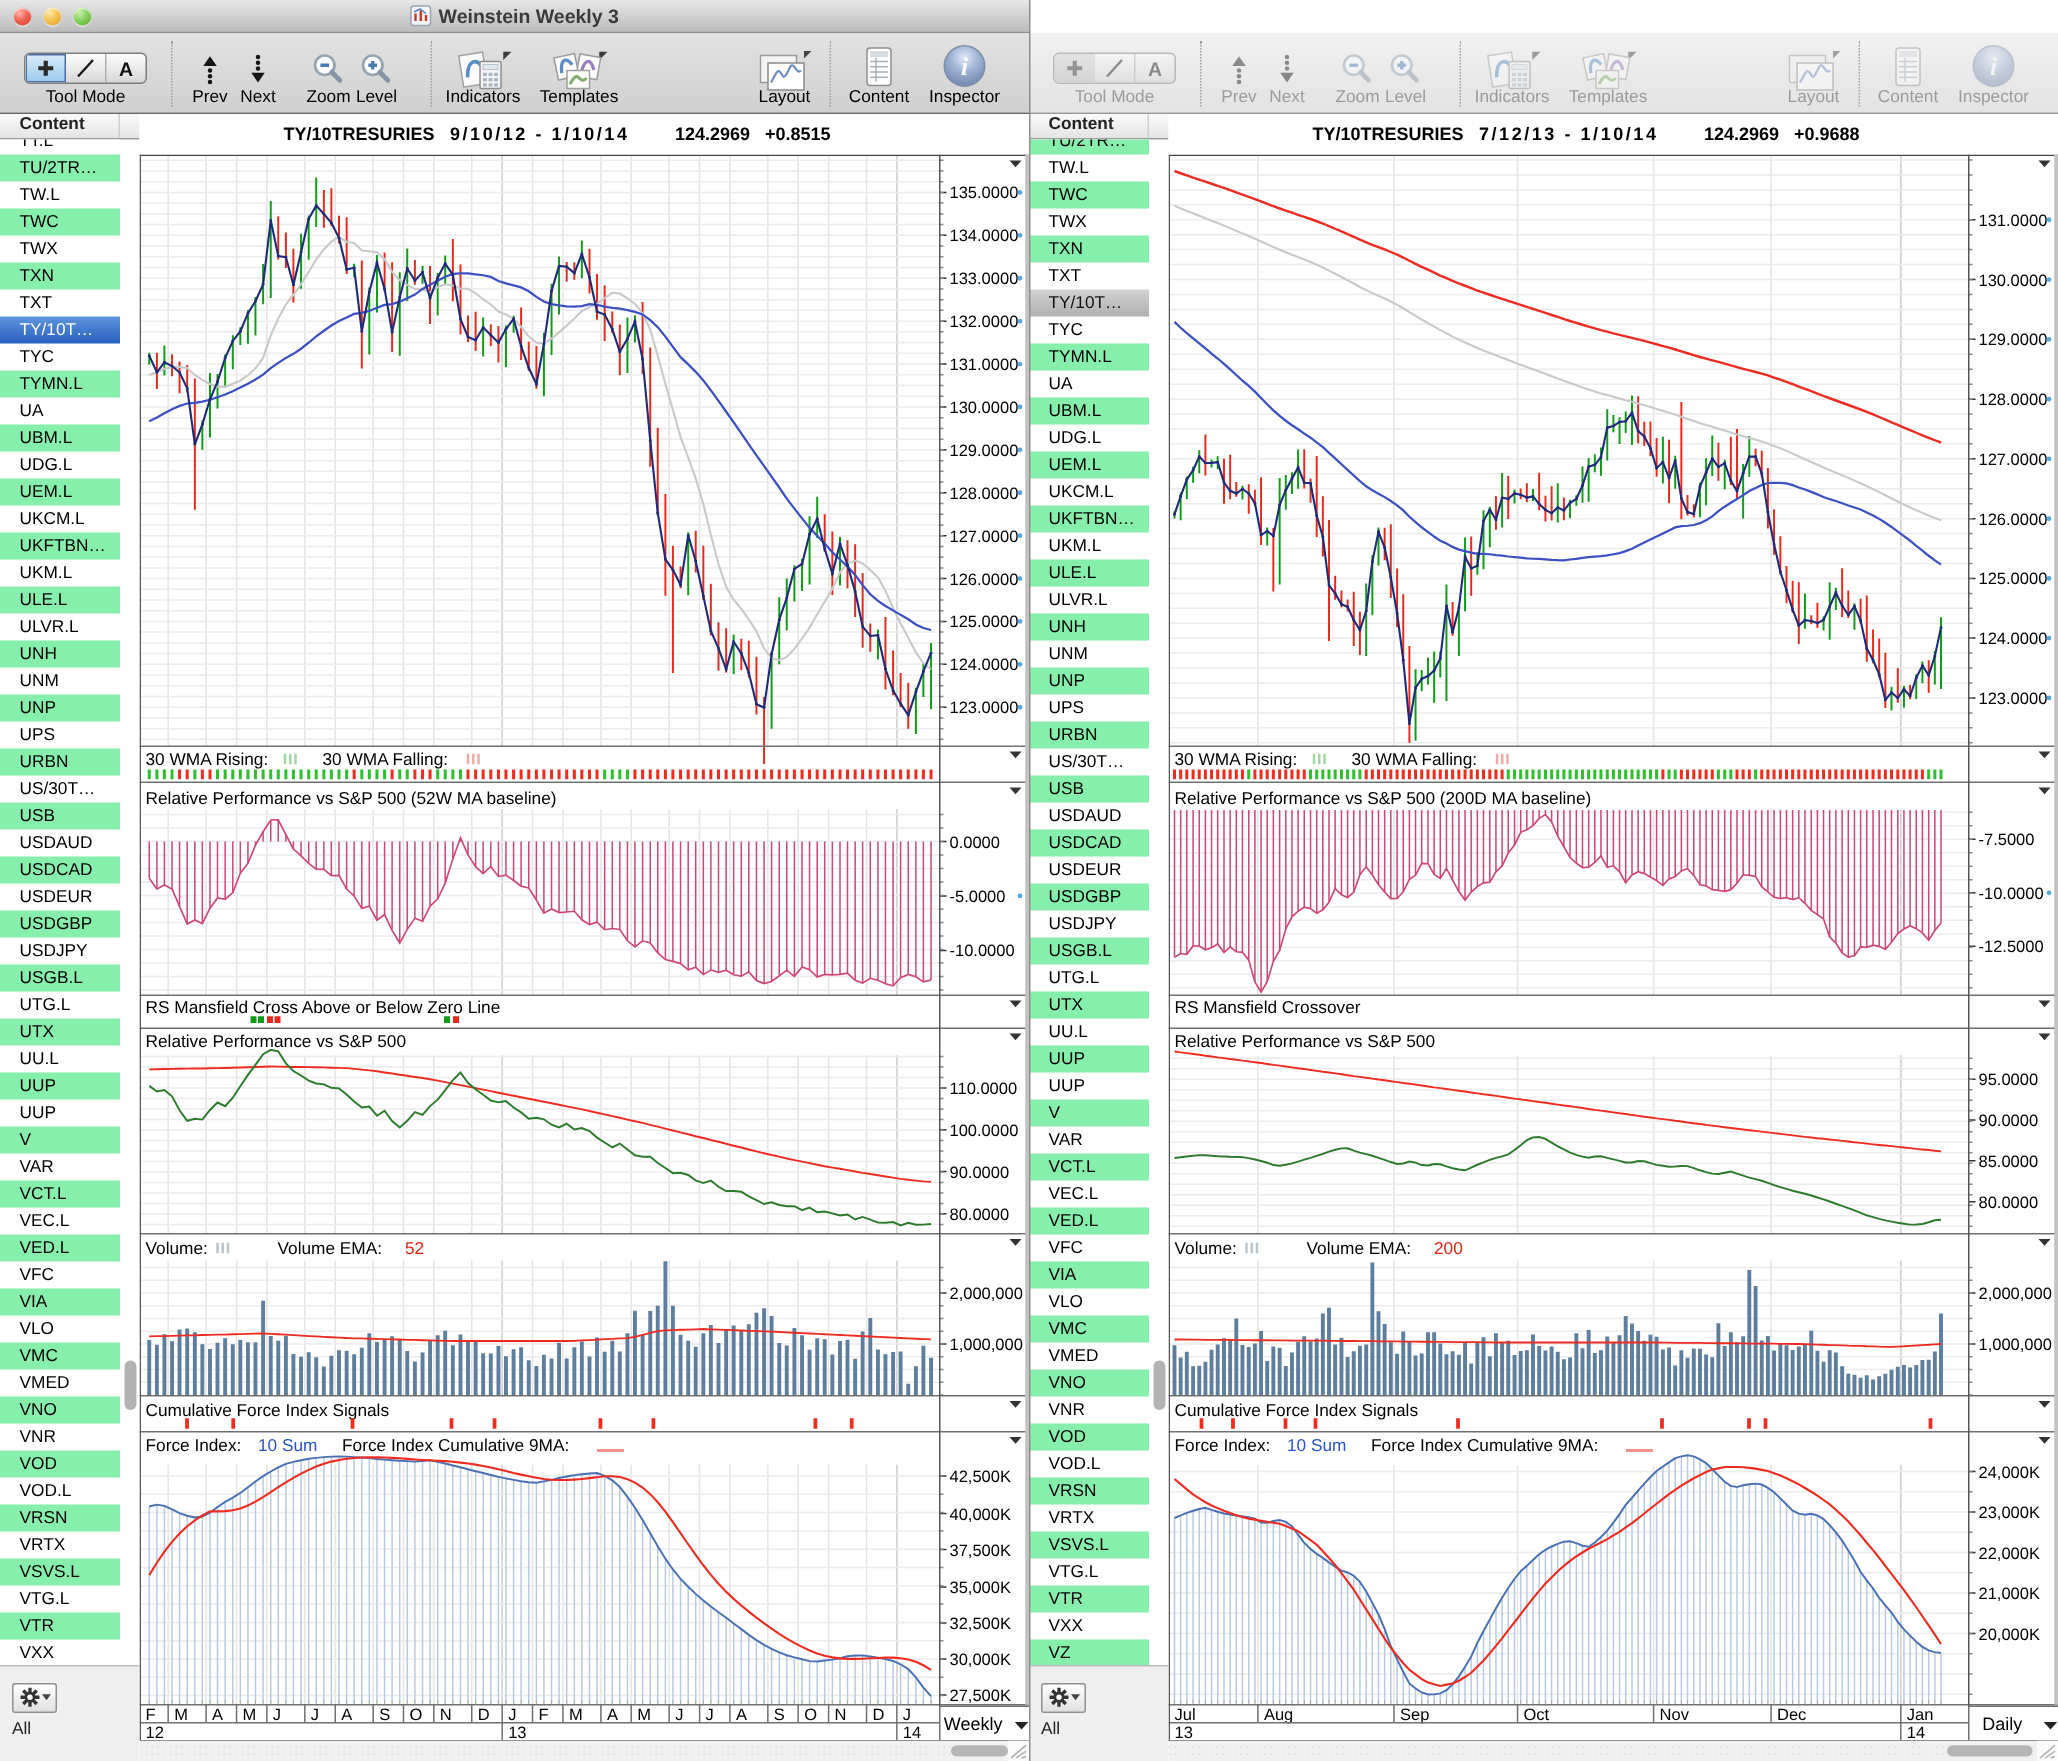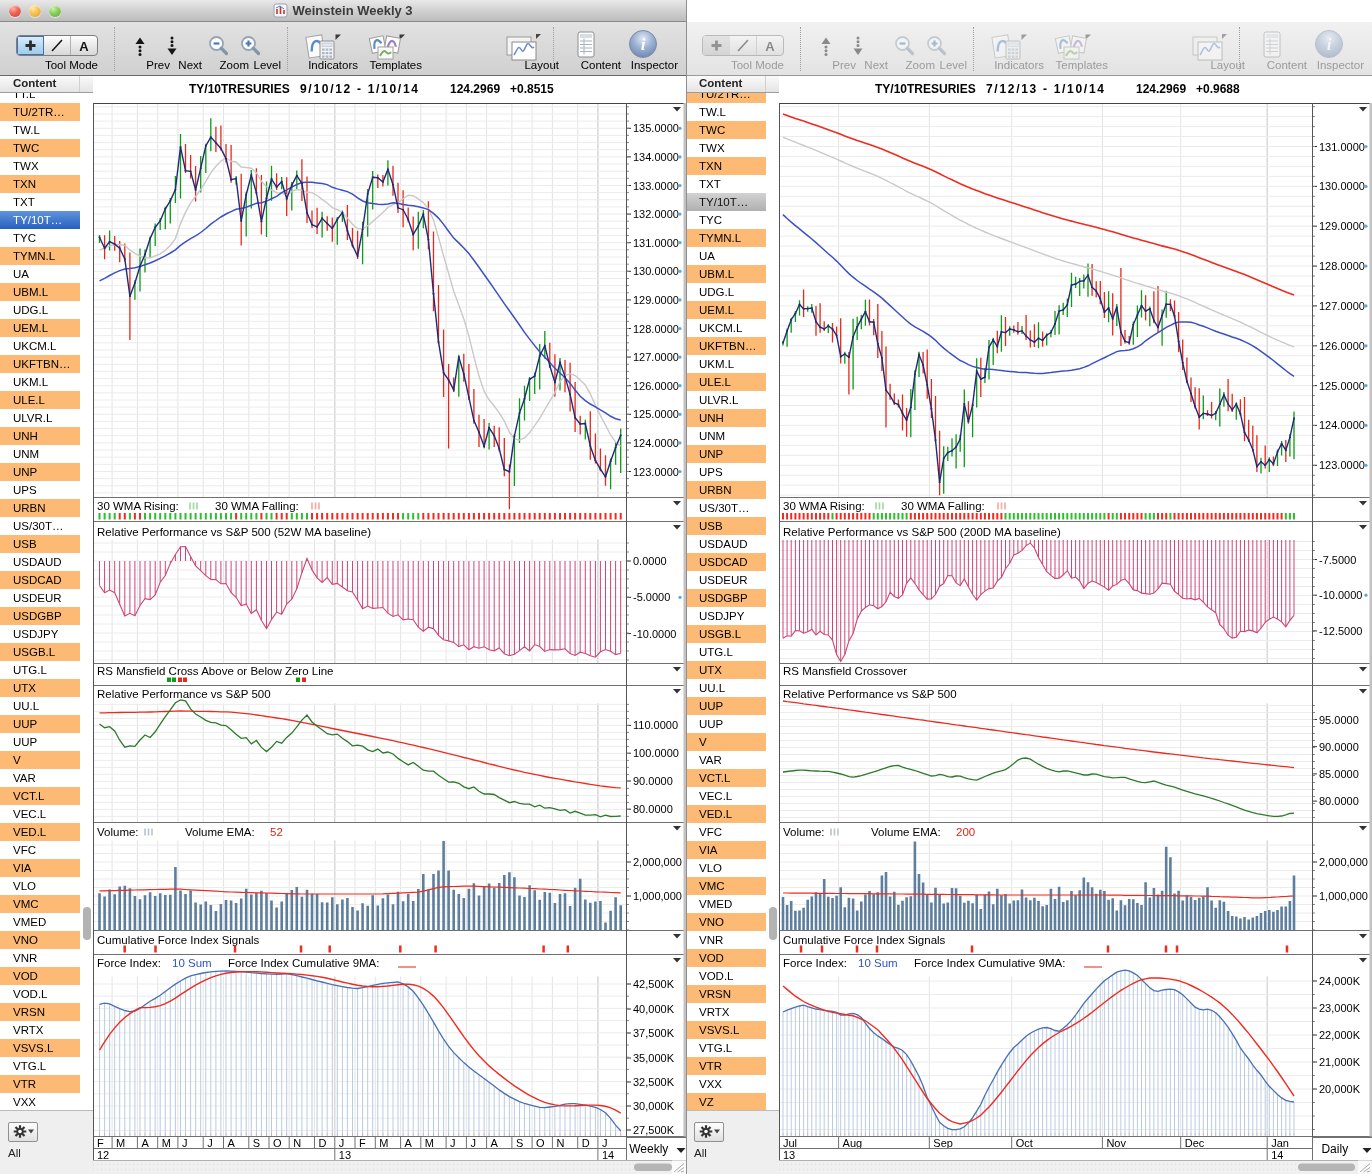--- a/index.html
+++ b/index.html
@@ -8,32 +8,32 @@
 .win.inactive:before{content:"";position:absolute;left:0;top:0;bottom:0;width:1px;background:#8f8f8f;z-index:50}
 .titlebar{position:absolute;top:0;left:0;right:0;height:22px;background:linear-gradient(#e8e8e8,#cfcfcf 55%,#bcbcbc);border-bottom:1px solid #8a8a8a}
 .inactive .titlebar{background:linear-gradient(#f4f4f4,#e9e9e9 55%,#dedede);border-bottom:1px solid #aaa}
 .title{text-align:center;font-size:13px;font-weight:bold;line-height:21px}
 .tl{position:absolute;top:5px;width:12px;height:12px;border-radius:6px;box-shadow:inset 0 1px 1px rgba(255,255,255,.7),0 1px 1px rgba(255,255,255,.6)}
 .toolbar{position:absolute;top:22px;left:0;right:0;height:54px;background:linear-gradient(#e2e2e2,#d0d0d0);border-bottom:1px solid #696969}
 .inactive .toolbar{background:linear-gradient(#f1f1f1,#e3e3e3);border-bottom:1px solid #9a9a9a}
 .seg{position:absolute;left:16px;top:13px;width:82px;height:21px;border:1px solid #7e7e7e;border-radius:4px;background:linear-gradient(#fdfdfd,#d7d7d7);display:flex;overflow:hidden}
 .sg{flex:1;display:flex;align-items:center;justify-content:center}
 .sg.s2{border-right:1px solid #b0b0b0}
-.tlab{position:absolute;top:37px;height:14px;text-align:right;font-size:11.5px}
+.tlab{position:absolute;top:37px;height:14px;text-align:center;font-size:11.5px}
 .tsep{position:absolute;top:5px;height:44px;border-left:1px dotted #9f9f9f}
 .ticon{position:absolute;top:11px;height:32px;text-align:center}
 .chrhdr{position:absolute;top:76px;left:93px;width:593px;height:27px;background:#fff;font-size:12px;font-weight:bold}
 .chrhdr span{position:absolute;top:6px;white-space:nowrap}
 .sidebar{position:absolute;top:76px;left:0;width:93px;bottom:0;background:#fff;overflow:hidden}
 .sbhdr{position:absolute;top:0;left:0;right:0;height:17px;background:linear-gradient(#fafafa,#e4e4e4);border-bottom:1px solid #9c9c9c;font-size:11.5px;font-weight:bold;color:#222}
 .sbhdr span{position:absolute;left:13px;top:1px}
 .sbhdr:after{content:"";position:absolute;right:13px;top:0;bottom:0;border-left:1px solid #d0d0d0}
 .sblist{position:absolute;top:17px;left:0;width:80px;height:1017px;overflow:hidden;background:#fff}
 .row{position:absolute;left:0;width:80px;height:18px;font-size:11.5px;line-height:18px;padding-left:13px;color:#000;white-space:nowrap}
-.row.alt{background:#fdba74}
+.row.alt{background:#86efac}
 .row.selact{background:linear-gradient(#5f94dc,#2760c0);color:#fff}
 .row.selina{background:linear-gradient(#d2d2d2,#b0b0b0);color:#111}
 .sbthumb{position:absolute;left:83px;width:8px;height:33px;border-radius:4px;background:#b3b3b3}
 .sbfoot{position:absolute;left:0;right:0;bottom:0;height:64px;background:#efefef;border-top:1px solid #bbb}
 .gearbtn{position:absolute;left:8px;top:11px;width:30px;height:20px;background:linear-gradient(#fff,#e0e0e0);border:1px solid #909090;border-radius:2px;text-align:center}
 .alllab{position:absolute;left:8px;top:36px;font-size:11.5px;color:#222}
 .chart{position:absolute;top:103px;left:93px;width:593px;height:1071px}
 </style></head><body>
 <div id="page">
     <div class="win active" style="left:0px">

